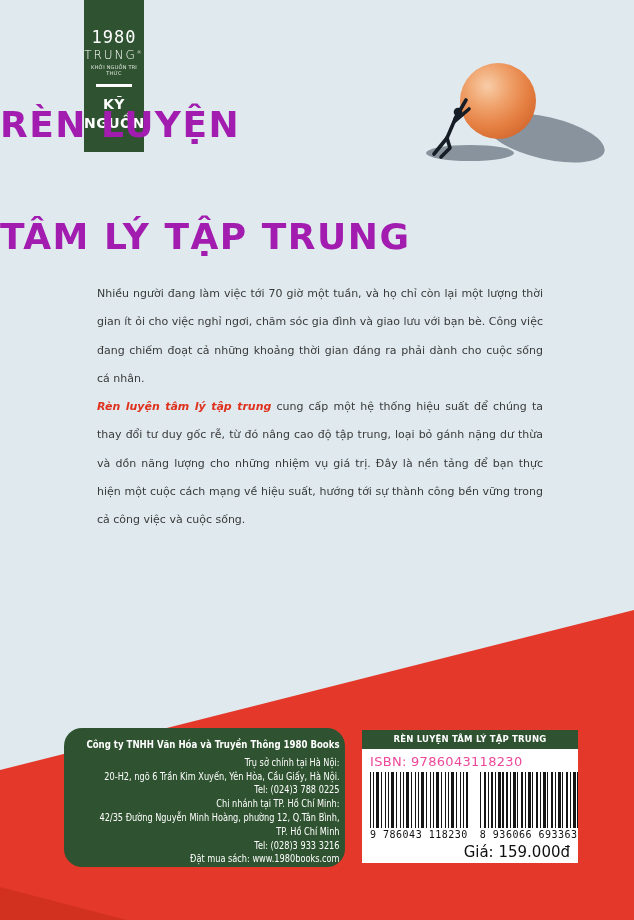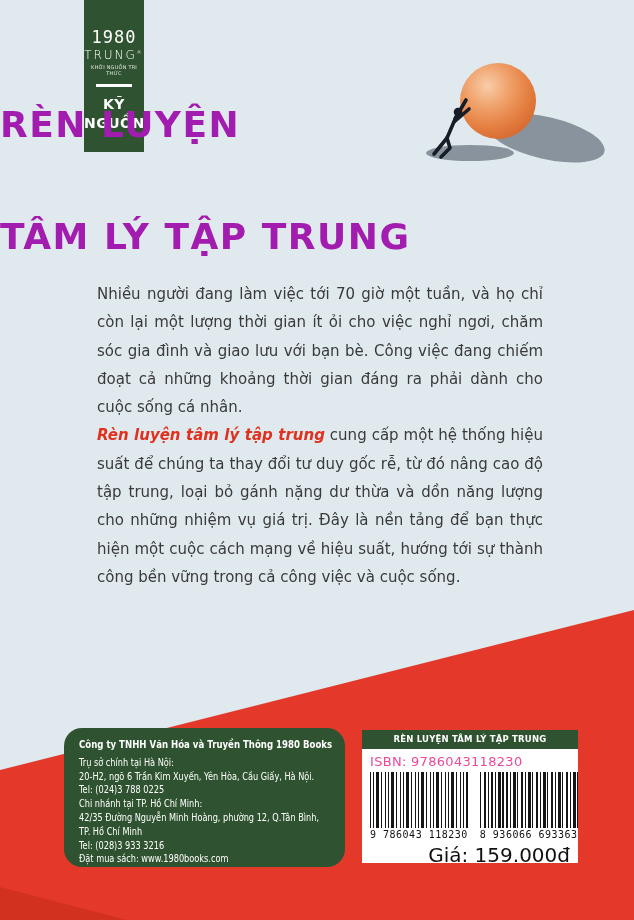--- a/index.html
+++ b/index.html
@@ -34,29 +34,29 @@
     position:absolute; left:0; width:100%; text-align:left;
     color:#a21caf; font-size:36px; letter-spacing:1.5px; font-weight:700; line-height:42px;
   }
   .t1 { top:104px; }
   .t2 { top:180px;margin-top:36px; }
   
   .illus { position:absolute; left:415px; top:48px; width:200px; height:130px; }
   
   .body-text {
     position:absolute; left:97px; top:280px; width:446px;
-    font-size:15px; line-height:28.3px; text-align:justify;
+    font-size:11px; line-height:28.3px; text-align:justify;
     color:#3a3a3a;
   }
   .body-text p + p { }
   .accent { color:#e0301e; font-weight:bold; font-style:italic; }
   
   .pub-box {
     position:absolute; left:64px; top:728px; width:281px; height:139px;
-    background:#2f5330; border-radius:18px; overflow:hidden;
+    background:#2f5330; border-radius:18px; overflow:hidden;text-align:right;
   }
   .pub-inner {
     position:absolute; left:15px; top:10px; width:334px;
     transform:scaleX(0.78); transform-origin:0 0;
     color:#fff; font-size:10.5px; line-height:13.8px;
   }
   .pub-company { font-size:11px; font-weight:bold; margin-bottom:4px; }
   
   .bc-panel {
     position:absolute; left:362px; top:730px; width:216px; height:133px;
@@ -81,21 +81,21 @@
     background:repeating-linear-gradient(90deg,
       #151515 0 1px, #fff 1px 3.5px,
       #151515 3.5px 6px, #fff 6px 7.5px,
       #151515 7.5px 8.5px, #fff 8.5px 11px,
       #151515 11px 13px, #fff 13px 15px);
   }
   .bc-digits {
     font-family:"DejaVu Sans Mono", monospace; font-size:10px; letter-spacing:.5px;
     color:#111; text-align:center; white-space:nowrap;
   }
-  .bc-price { margin:3px 8px 0; text-align:right; font-size:20px; color:#101010; }
+  .bc-price { margin:3px 8px 0; text-align:right; font-size:15px; color:#101010; }
 </style>
 </head>
 <body>
 
 <div class="cover">
 
   <div class="red-diagonal"></div>
   <div class="red-corner"></div>
 
   <div class="ribbon">

